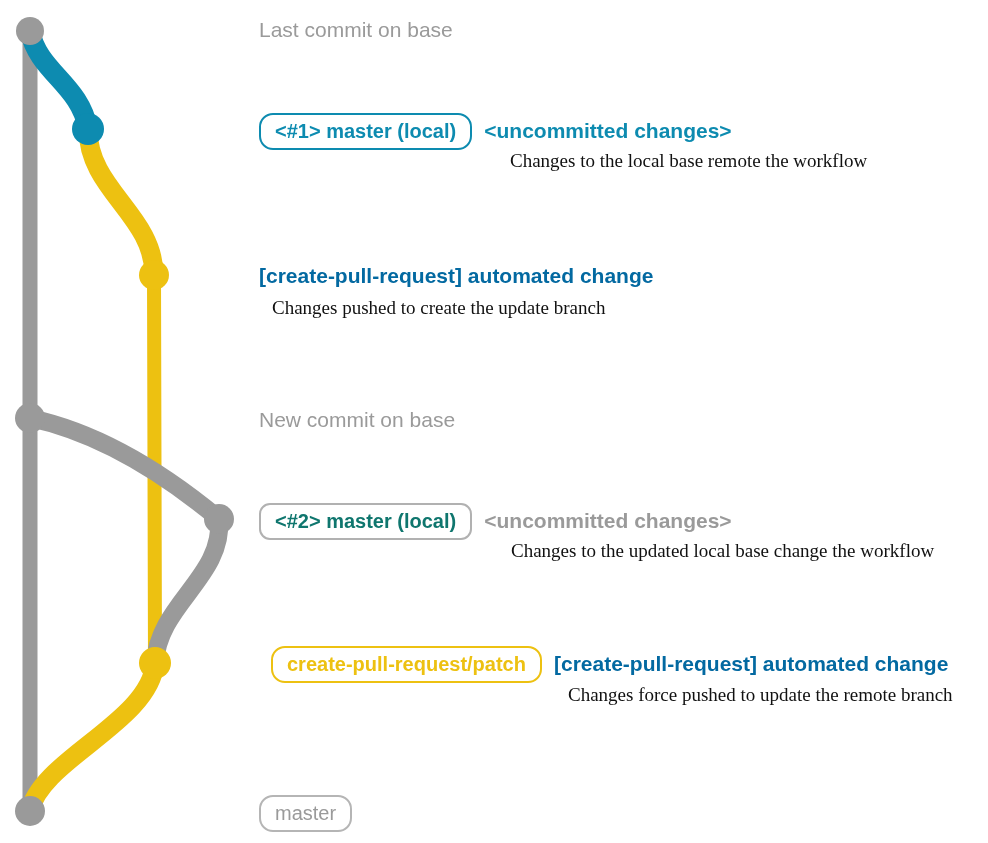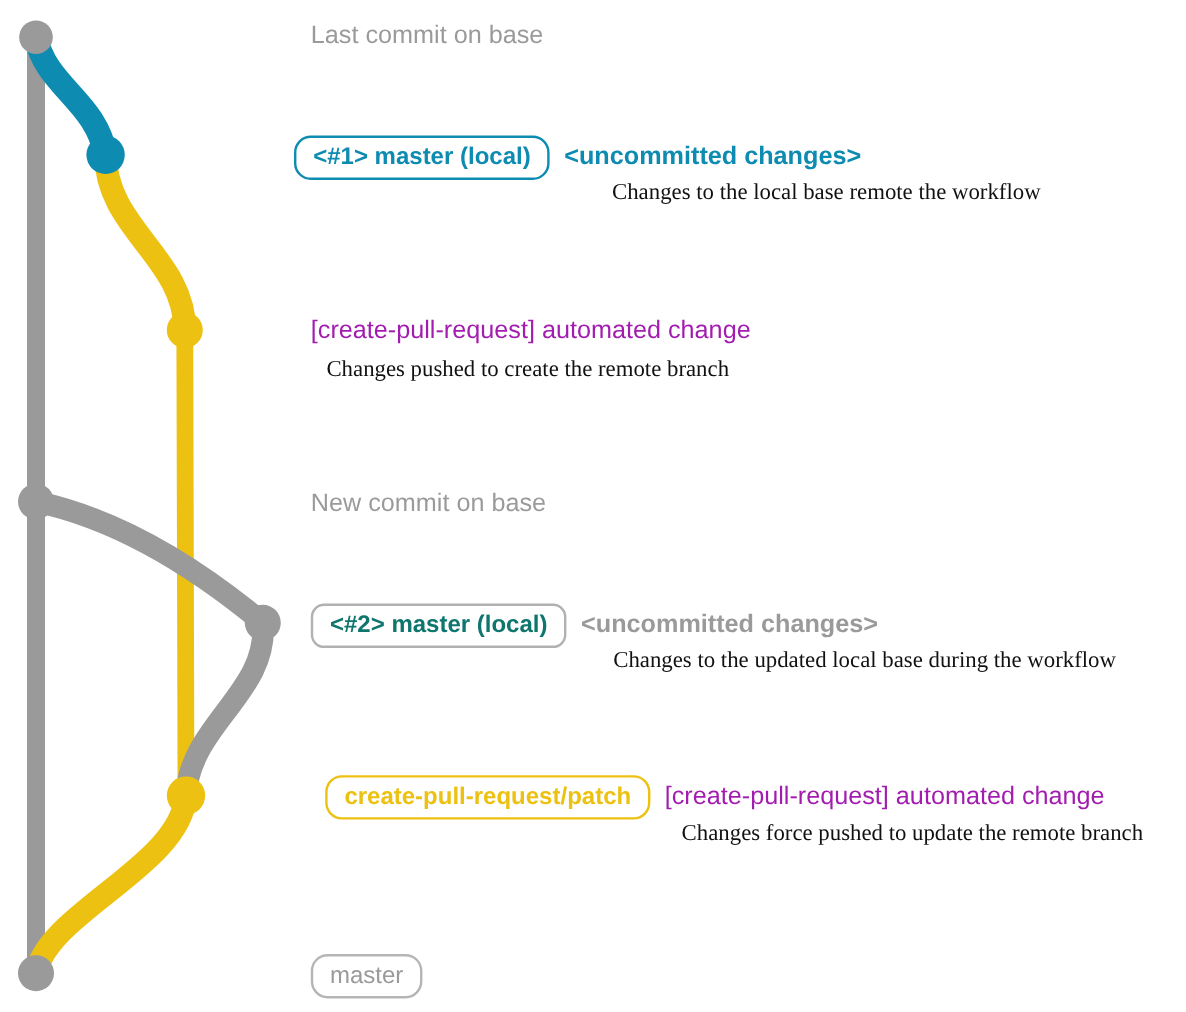--- a/index.html
+++ b/index.html
@@ -49,21 +49,21 @@
   .chip.gray-plain { border-color: #b5b5b5; color: #9a9a9a; font-weight: normal; }
 
   .headline {
     font-size: 21px;
     line-height: 24px;
     white-space: nowrap;
     font-family: "Liberation Sans", sans-serif;
   }
   .headline.gray { color: #9a9a9a; }
   .headline.blue { color: #0d8bb0; font-weight: bold; }
-  .headline.yellow { color: #a21caf; font-weight: normal; }
+  .headline.yellow { color: #0369a1; font-weight: bold; }
   .headline.gray-bold { color: #9a9a9a; font-weight: bold; }
   .headline.gray-plain { color: #9a9a9a; font-weight: normal; }
 
   .subtext {
     position: absolute;
     font-family: "Liberation Serif", serif;
     font-size: 19px;
     line-height: 21px;
     color: #111111;
     white-space: nowrap;
@@ -96,40 +96,40 @@
     <circle cx="30" cy="418" r="15" fill="#9a9a9a"></circle>
     <circle cx="219" cy="519" r="15" fill="#9a9a9a"></circle>
     <circle cx="155" cy="663" r="16" fill="#edc111"></circle>
     <circle cx="30" cy="811" r="15" fill="#9a9a9a"></circle>
   </svg>
 
   <div class="row" style="left:259px; top:18px;">
     <span class="headline gray">Last commit on base</span>
   </div>
 
-  <div class="row" style="left:245px; top:113px;">
+  <div class="row" style="left:259px; top:113px;">
     <span class="chip blue chip-wrap">&lt;#1&gt; master (local)</span>
     <span class="headline blue">&lt;uncommitted changes&gt;</span>
   </div>
   <div class="subtext" style="left:510px; top:150px;">Changes to the local base remote the workflow</div>
 
   <div class="row" style="left:259px; top:264px;">
     <span class="headline yellow">[create-pull-request] automated change</span>
   </div>
-  <div class="subtext" style="left:272px; top:297px;">Changes pushed to create the remote branch</div>
+  <div class="subtext" style="left:272px; top:297px;">Changes pushed to create the update branch</div>
 
   <div class="row" style="left:259px; top:408px;">
     <span class="headline gray">New commit on base</span>
   </div>
 
   <div class="row" style="left:259px; top:503px;">
     <span class="chip gray chip-wrap">&lt;#2&gt; master (local)</span>
     <span class="headline gray-bold">&lt;uncommitted changes&gt;</span>
   </div>
-  <div class="subtext" style="left:511px; top:540px;">Changes to the updated local base during the workflow</div>
+  <div class="subtext" style="left:511px; top:540px;">Changes to the updated local base change the workflow</div>
 
   <div class="row" style="left:259px; top:646px;margin-left:12px;">
     <span class="chip yellow chip-wrap">create-pull-request/patch</span>
     <span class="headline yellow">[create-pull-request] automated change</span>
   </div>
   <div class="subtext" style="left:568px; top:684px;">Changes force pushed to update the remote branch</div>
 
   <div class="row" style="left:259px; top:795px;flex-direction:column;">
     <span class="chip gray-plain chip-wrap">master</span>
   </div>

